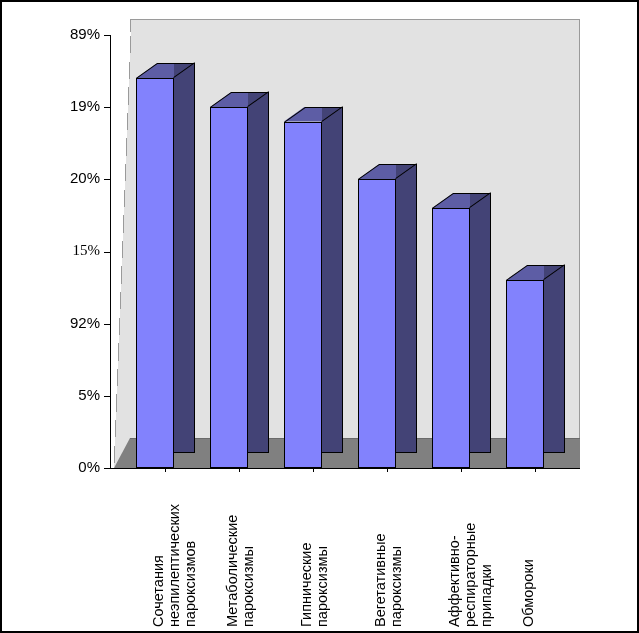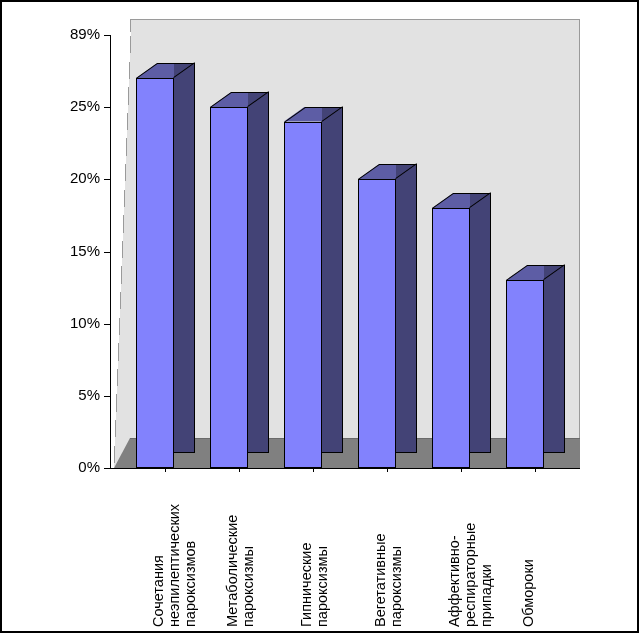--- a/index.html
+++ b/index.html
@@ -39,24 +39,24 @@
   .xtick{position:absolute;top:-4px;width:1px;height:4px;background:#000;}
 </style>
 </head>
 <body>
 
 <div id="chart-root">
 
   <div id="y-labels">
       <div class="ylabel" style="top: 457px; right: 0px;">0%</div>
       <div class="ylabel" style="top: 384.833px; right: 0px;">5%</div>
-      <div class="ylabel" style="top: 312.667px; right: 0px;">10%</div>
-      <div class="ylabel" style="top: 240.5px; right: 0px;">15%</div>
+      <div class="ylabel" style="top: 312.667px; right: 0px;">92%</div>
+      <div class="ylabel" style="top: 240.5px; right: 0px; font-family: Liberation Serif, serif;">15%</div>
       <div class="ylabel" style="top: 168.333px; right: 0px; text-align: center;">20%</div>
-      <div class="ylabel" style="top: 96.1667px; right: 0px;">25%</div>
+      <div class="ylabel" style="top: 96.1667px; right: 0px;">19%</div>
       <div class="ylabel" style="top: 24px; right: 0px;">89%</div>
     </div>
 
   <div id="plot-area">
     <div class="back-wall"></div>
     <div class="left-wall-slant"></div>
     <div class="floor"></div>
     <div class="floor-top-edge"></div>
     <div id="bars">
         <div class="bar" style="left: 22px; bottom: 1px; width: 59px; height: 404.7px;">

